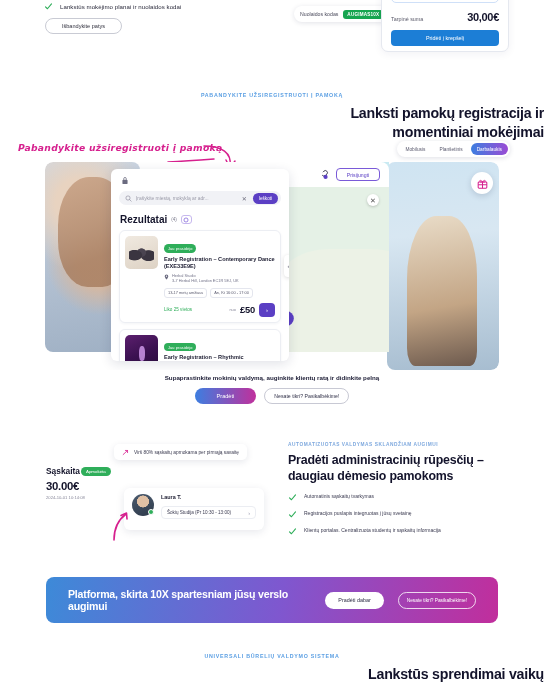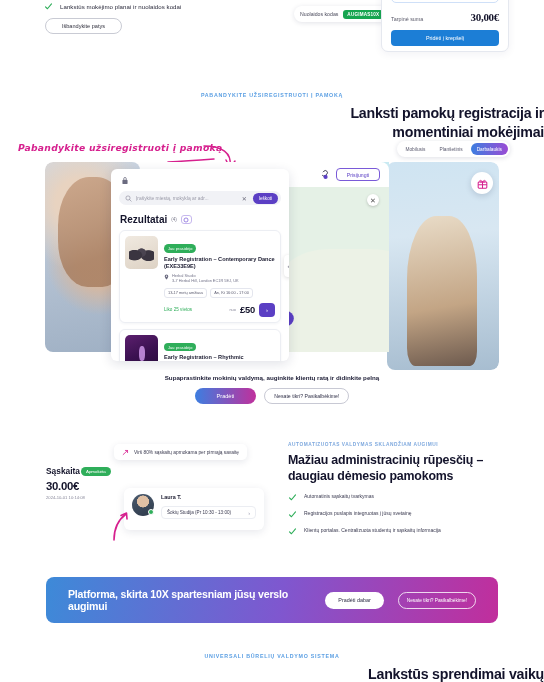--- a/index.html
+++ b/index.html
@@ -44,21 +44,21 @@
     box-shadow: 0 2px 8px rgba(30,40,80,.06);
     padding: 6px 9px;
   }
   .cart-opt {
     height: 16px; border: 1px solid #cfe0f8; border-radius: 5px;
     display: flex; align-items: center; gap: 5px; padding: 0 6px;
     margin-bottom: 8px; overflow: hidden;
   }
   .cart-sum-row { display: flex; align-items: baseline; justify-content: space-between; margin-bottom: 7px; }
   .cart-sum-lbl { font-size: 5.4px; color: #5b5b6b; }
-  .cart-sum-val { font-size: 11px; font-weight: 600; letter-spacing: -.3px; color: #14142b; font-family: Liberation Serif, serif; }
+  .cart-sum-val { font-size: 11px; font-weight: 600; letter-spacing: -.3px; color: #14142b; }
   .cart-btn {
     height: 16px; border-radius: 4px; background: #1c7ed6; color: #fff;
     display: flex; align-items: center; justify-content: center;
     font-size: 5.4px;
   }
 
   
   .eyebrow {
     text-align: center; font-size: 5.3px; font-weight: bold;
     letter-spacing: .75px; color: #5b9fe3; text-transform: uppercase;
@@ -539,21 +539,21 @@
       </div>
 
       <svg style="position:absolute; left:60px; top:58px; width:40px; height:40px;" viewBox="0 0 40 40">
         <path d="M8 38 C8 26, 12 18, 20 12" stroke="#d6208e" stroke-width="1.6" fill="none" stroke-linecap="round"></path>
         <path d="M15 13.5 L20.5 11 L21 17" stroke="#d6208e" stroke-width="1.6" fill="none" stroke-linecap="round" stroke-linejoin="round"></path>
       </svg>
     </div>
 
     <div class="right-copy">
       <div class="eyebrow-l">AUTOMATIZUOTAS VALDYMAS SKLANDŽIAM AUGIMUI</div>
-      <div class="feat-title">Mažiau administracinių rūpesčių –</div>
+      <div class="feat-title">Pradėti administracinių rūpesčių –</div>
       <div class="feat-title" style="margin-top:0;">daugiau dėmesio pamokoms</div>
 
       <div class="feat-list">
         <div class="feat-item">
           <svg class="check-ic" viewBox="0 0 12 12">
             <path d="M2 6.4 L4.6 9 L10 2.6" fill="none" stroke="#2fae5a" stroke-width="1.5" stroke-linecap="round" stroke-linejoin="round"></path>
           </svg>
           <span class="feat-txt">Automatinis sąskaitų tvarkymas</span>
         </div>
         <div class="feat-item">

